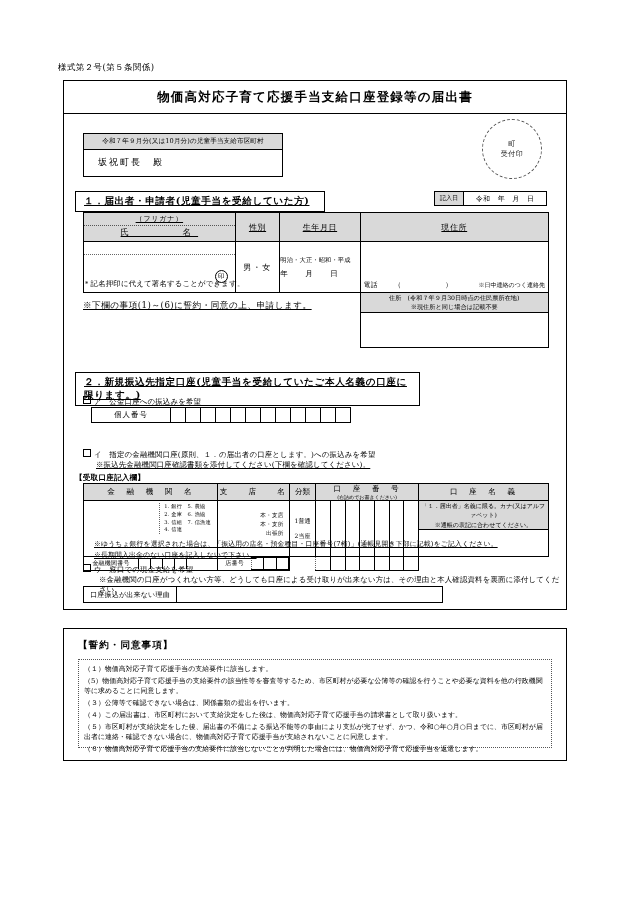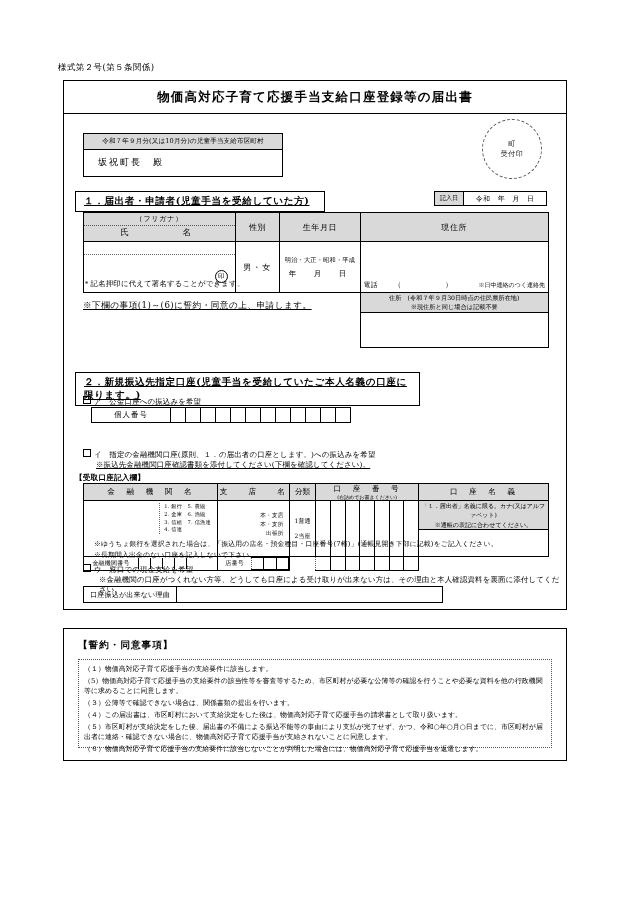--- a/index.html
+++ b/index.html
@@ -74,37 +74,37 @@
   }
   .kinyubi .val{
     flex:1;font-size:7px;display:flex;align-items:center;
     justify-content:space-around;padding:0 6px;letter-spacing:.3px;
   }
 
   
   .tbl{border-collapse:collapse;position:absolute;}
   .tbl td,.tbl th{border:1px solid #000;padding:0;font-weight:normal;}
   #applicant{left:19px;top:131px;width:466px;}
-  .th-c{background:#d9d9d9;text-align:center;font-size:8px;letter-spacing:.6px;}
+  .th-c{background:#d9d9d9;text-align:center;font-size:8px;letter-spacing:.6px;text-decoration:underline;}
   .furi{
     font-size:7px;text-align:center;letter-spacing:.8px;
     border-bottom:1px dotted #555 !important;padding:1px 0 1px;
   }
   .shimei{font-size:8.5px;text-align:center;letter-spacing:7px;padding:1px 0 2px;}
   .name-cell{height:50px;position:relative;}
   .name-cell .dashline{
     position:absolute;left:0;right:0;top:12px;border-top:1px dotted #666;
   }
   .inkan{
     position:absolute;right:7px;bottom:9px;
     width:11px;height:11px;border:1px solid #000;border-radius:50%;
     font-size:6.5px;display:flex;align-items:center;justify-content:center;
   }
   .sex{font-size:8px;text-align:center;letter-spacing:1.5px;}
-  .dob{font-size:6.2px;text-align:center;line-height:2.1;letter-spacing:.2px;}
+  .dob{font-size:6.2px;text-align:left;line-height:2.1;letter-spacing:.2px;}
   .dob .ymd{font-size:7.5px;letter-spacing:5px;}
   .addr-body{height:50px;position:relative;}
   .tel{
     position:absolute;left:3px;bottom:2px;right:3px;
     font-size:6.8px;display:flex;align-items:center;
   }
   .tel .t1{letter-spacing:.5px;}
   .tel .paren{margin-left:16px;letter-spacing:6px;}
   .tel .t3{margin-left:auto;font-size:6px;}
   .juusho{
@@ -155,21 +155,21 @@
   }
   .bunrui{width:26px;text-align:center;font-size:6px;line-height:2.6;}
   .num-cell{border-left:1px dotted #666 !important;width:14px;}
   .meigi-note{
     background:#d9d9d9;font-size:5.2px;text-align:center;line-height:1.55;padding:2px 2px;
   }
   .kikan-no{font-size:5.2px;letter-spacing:.2px;text-align:center;}
   .smallcell{width:11px;border-left:1px solid #000;}
 
   
-  #bnote{left:30px;top:458px;font-size:6.8px;line-height:1.55;}
+  #bnote{left:30px;top:458px;font-size:6.8px;line-height:1.55;text-decoration:underline;}
 
   
   #reason{left:19px;top:505px;width:360px;}
   #reason td{height:15px;font-size:7px;}
   #reason .lab{width:92px;text-align:center;letter-spacing:.2px;}
 
   
   .pledge{
     position:absolute;left:63px;top:628px;width:504px;height:133px;
     border:1.4px solid #000;box-sizing:border-box;

